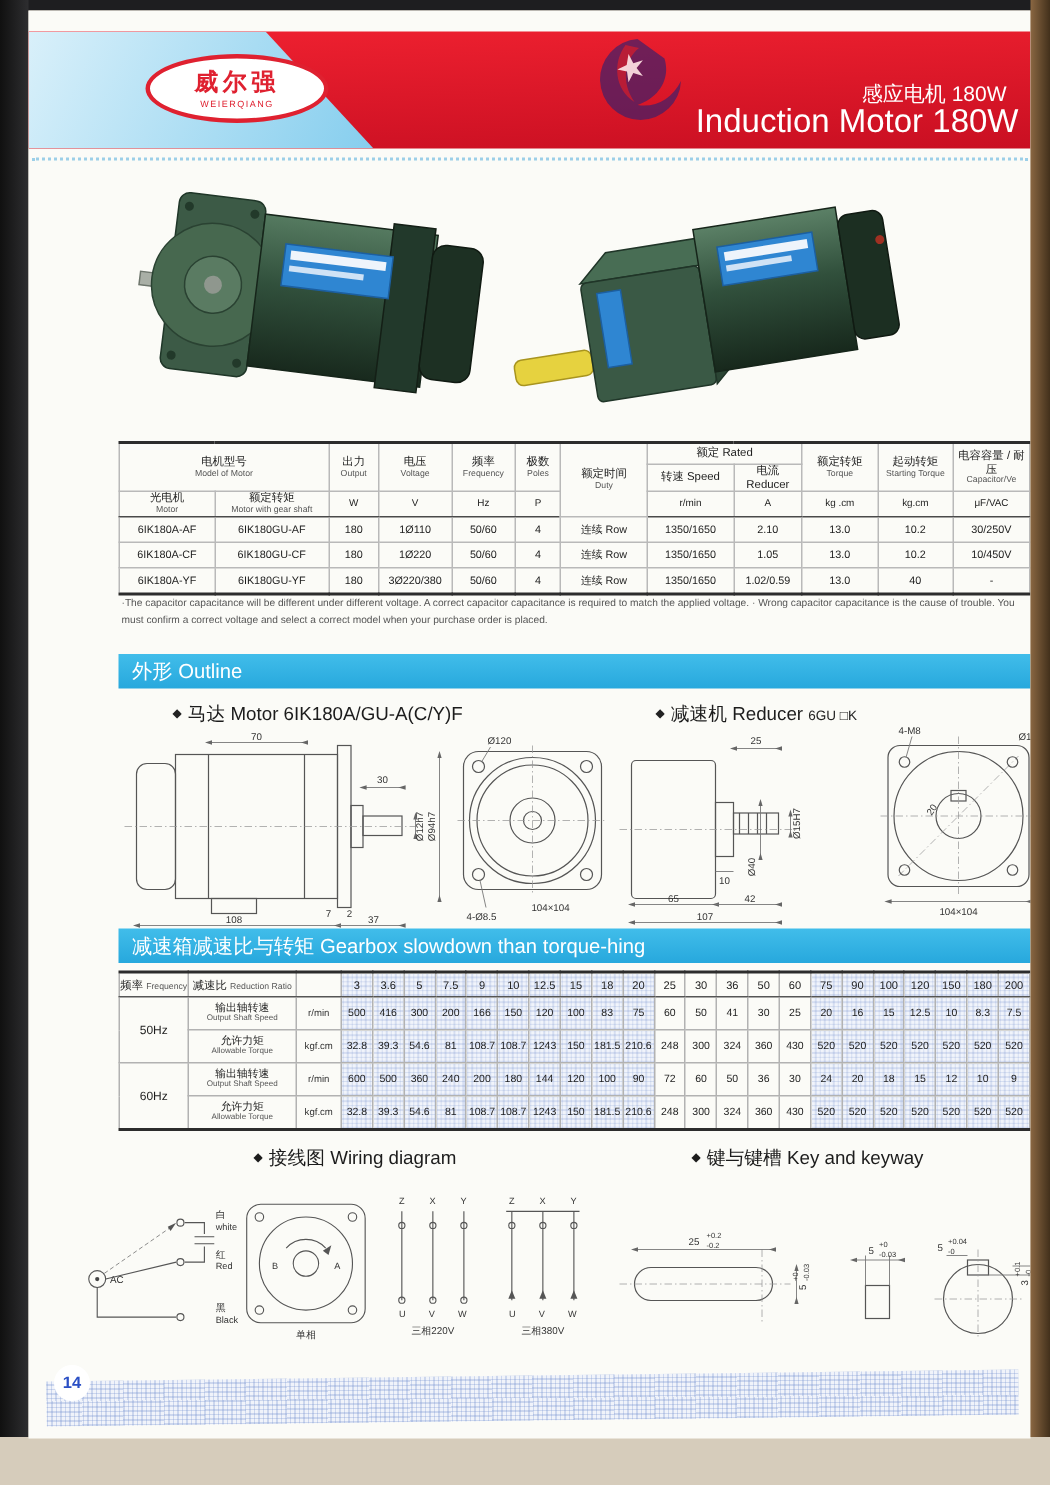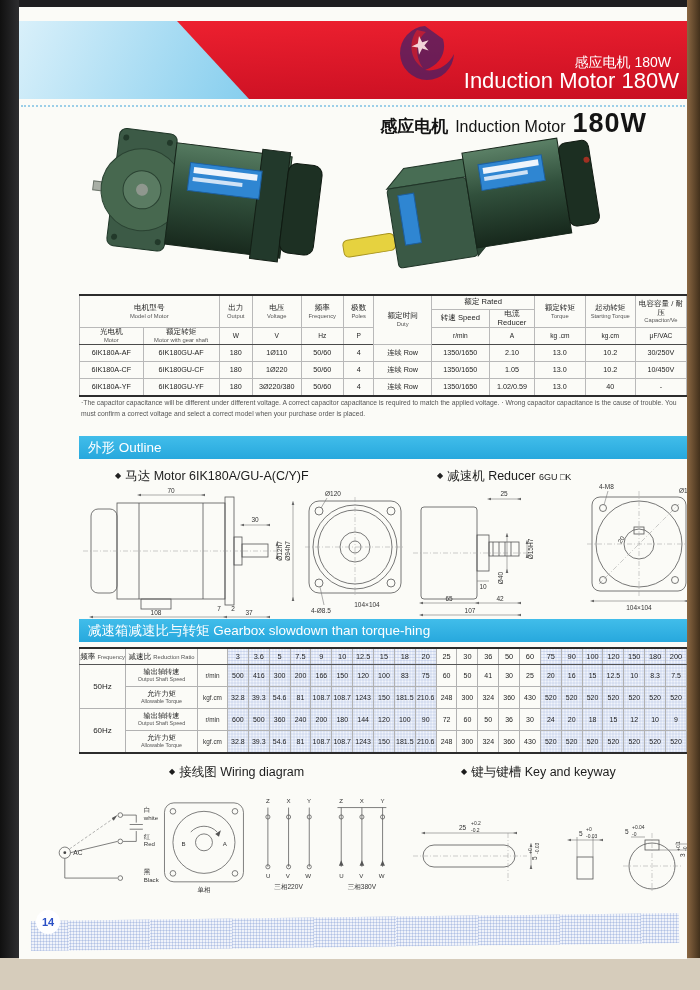--- a/index.html
+++ b/index.html
@@ -114,35 +114,34 @@
 <body>
 
 <div class="scene">
   <div class="edge-top"></div>
   <div class="edge-left"></div>
 
   <div class="page">
 
     <div class="banner">
       <div class="bluewedge"></div>
+      <div class="logo">
+        <div class="logo-cn">威尔强</div>
+        <div class="logo-en">WEIERQIANG</div>
+      </div>
       <svg class="wm-icon" width="64" height="64" viewBox="0 0 64 64">
         <path d="M30 5 A27 27 0 1 0 59 33 C53 45 42 51 30 49 C45 44 52 31 48 18 Z" fill="#3a216c" opacity=".8"></path>
         <path d="M22 9 C13 21 15 39 28 47 C19 34 21 19 31 11 Z" fill="#c21f33" opacity=".85"></path>
         <path d="M24 15 l3.2 6.2 6.4-2 -4.2 5.2 4.2 5.2 -6.4-2 -3.2 6.2 -1-7.2 -6.4-1.2 6.2-3 Z" fill="#fff" opacity=".95"></path>
       </svg>
       <div class="bt-cn">感应电机 180W</div>
       <div class="bt-en">Induction Motor 180W</div>
     </div>
     <div class="dotline"></div>
 
-    <div class="title">
-      <span class="t-cn">感应电机</span>
-      <span class="t-en">Induction Motor</span>
-      <span class="t-pw">180W</span>
-    </div>
 
     <div class="photos">
       <svg class="photo1" width="245" height="150" viewBox="0 0 245 150">
         <defs>
           <linearGradient id="gm1" x1="0" y1="0" x2="0" y2="1">
             <stop offset="0" stop-color="#557a60"></stop>
               <stop offset=".45" stop-color="#31503c"></stop>
               <stop offset="1" stop-color="#18291d"></stop>
           </linearGradient>
         </defs>

